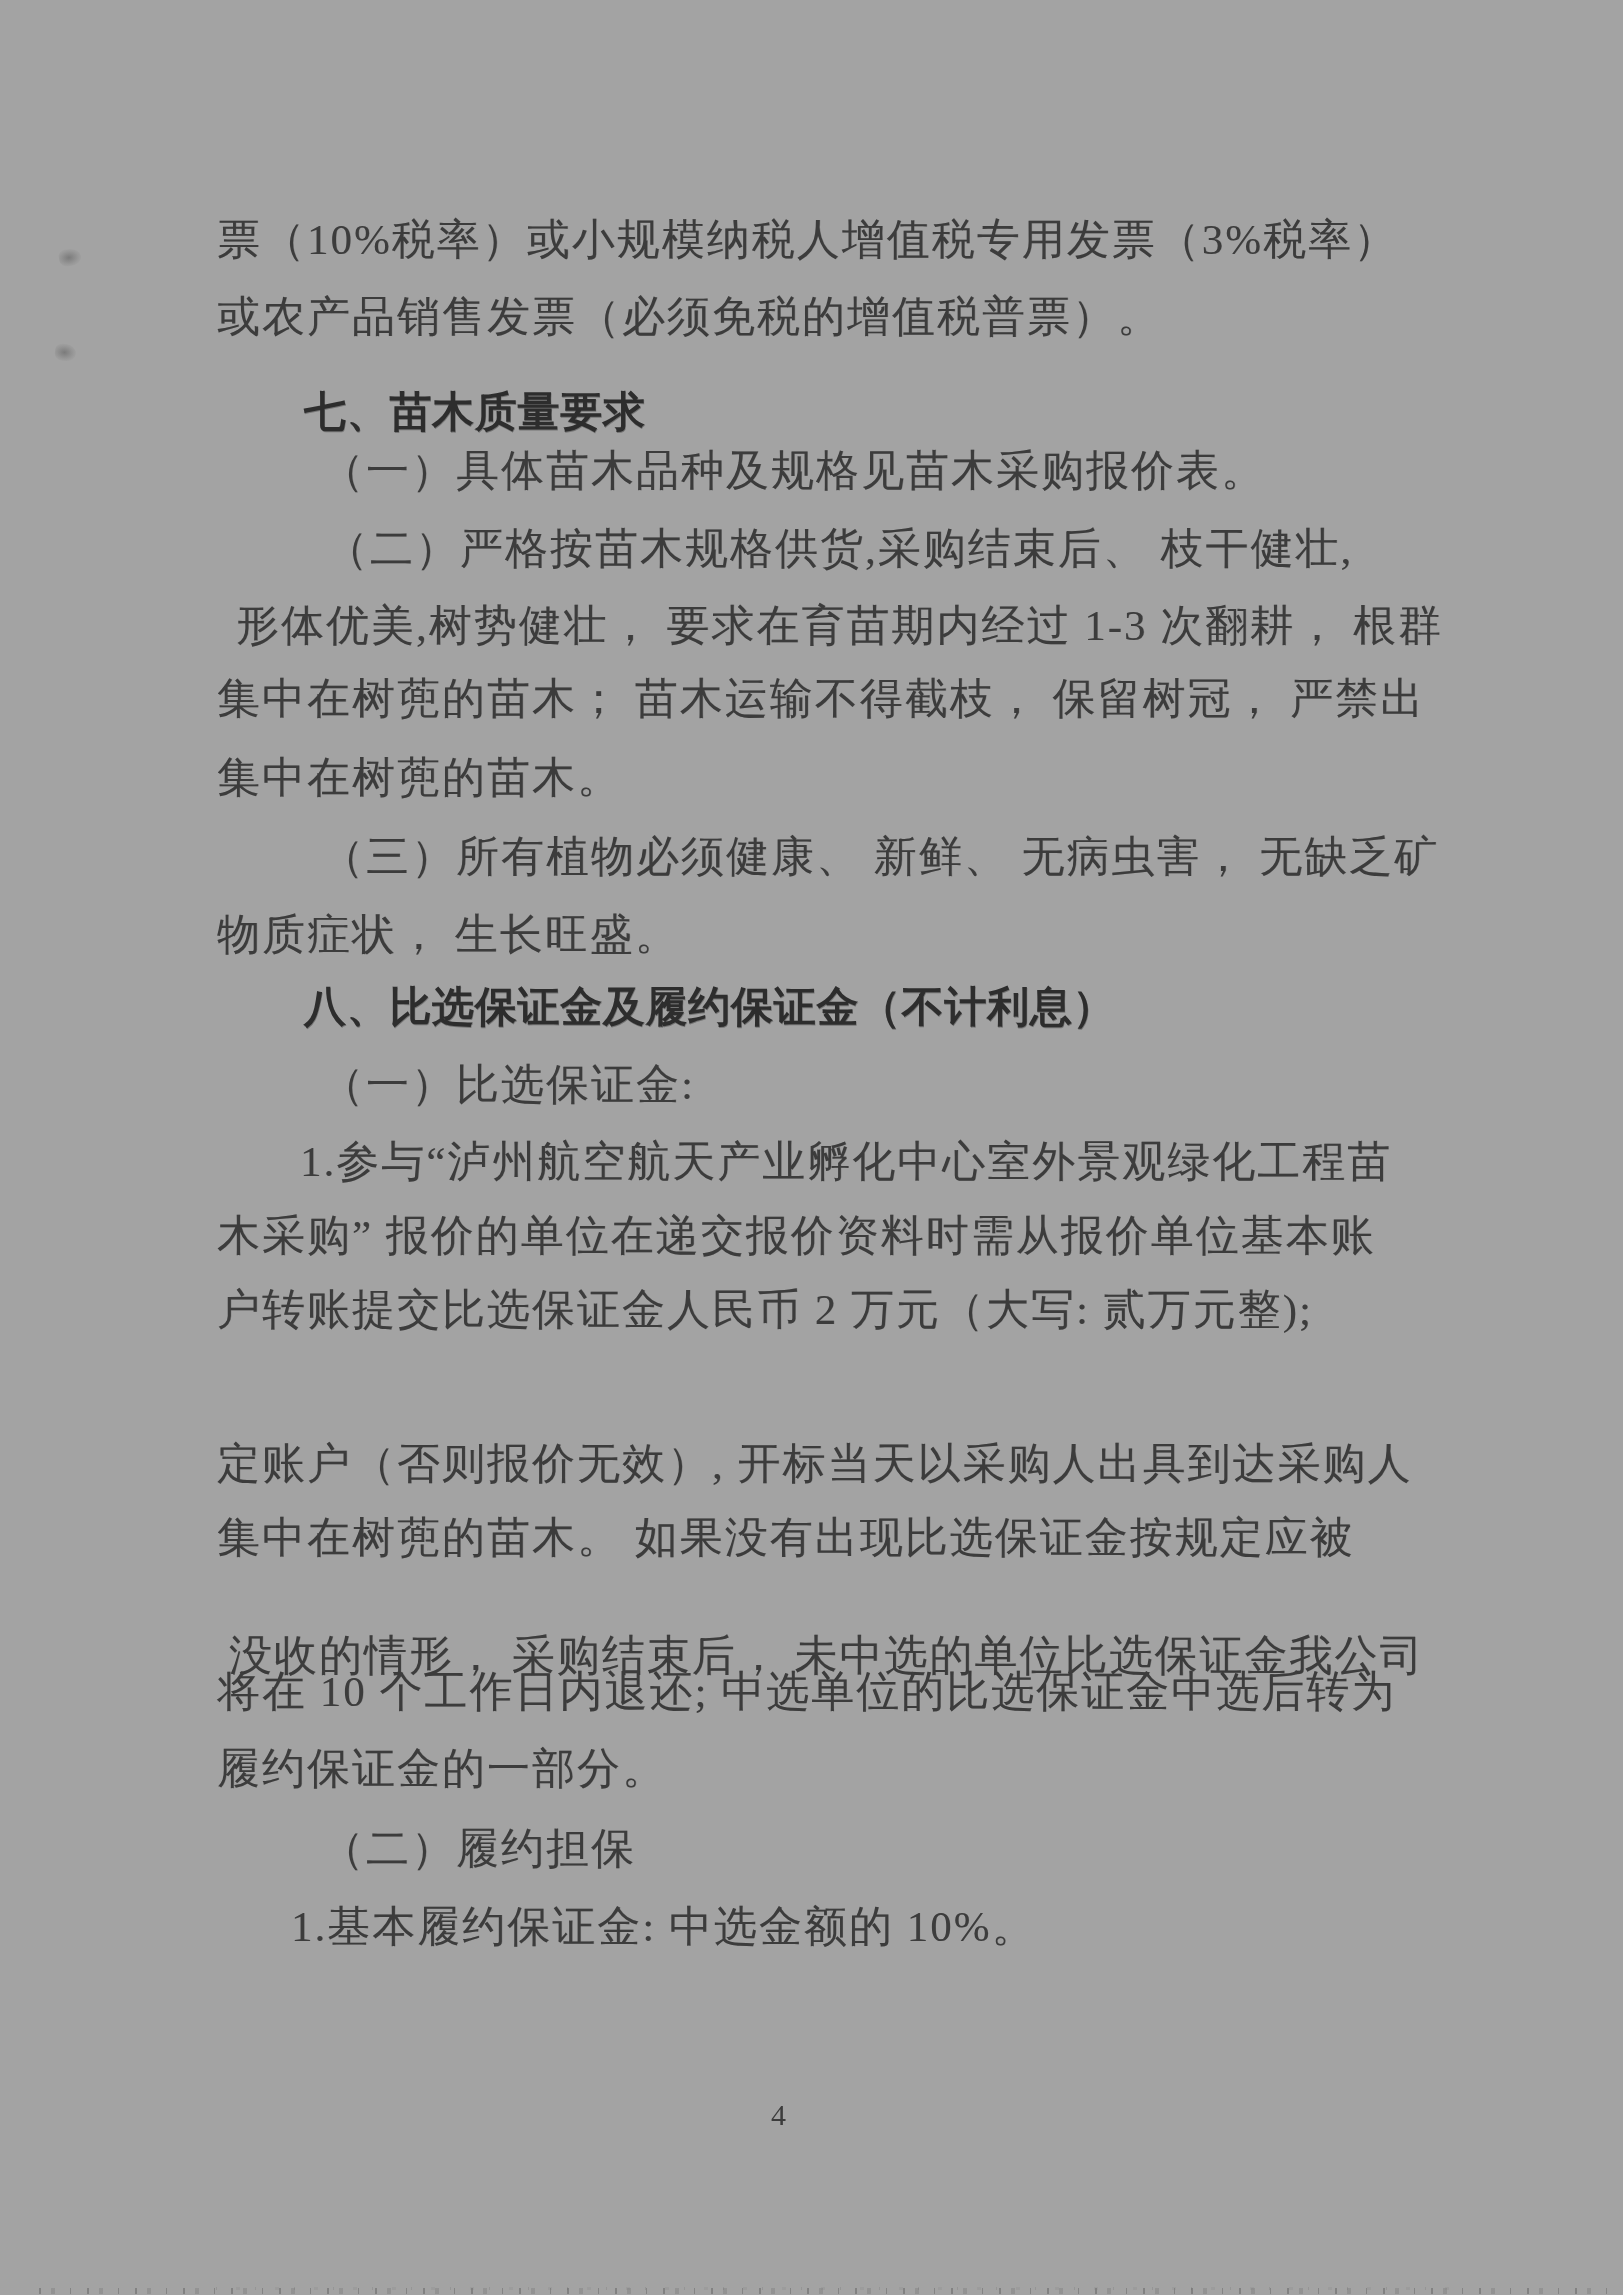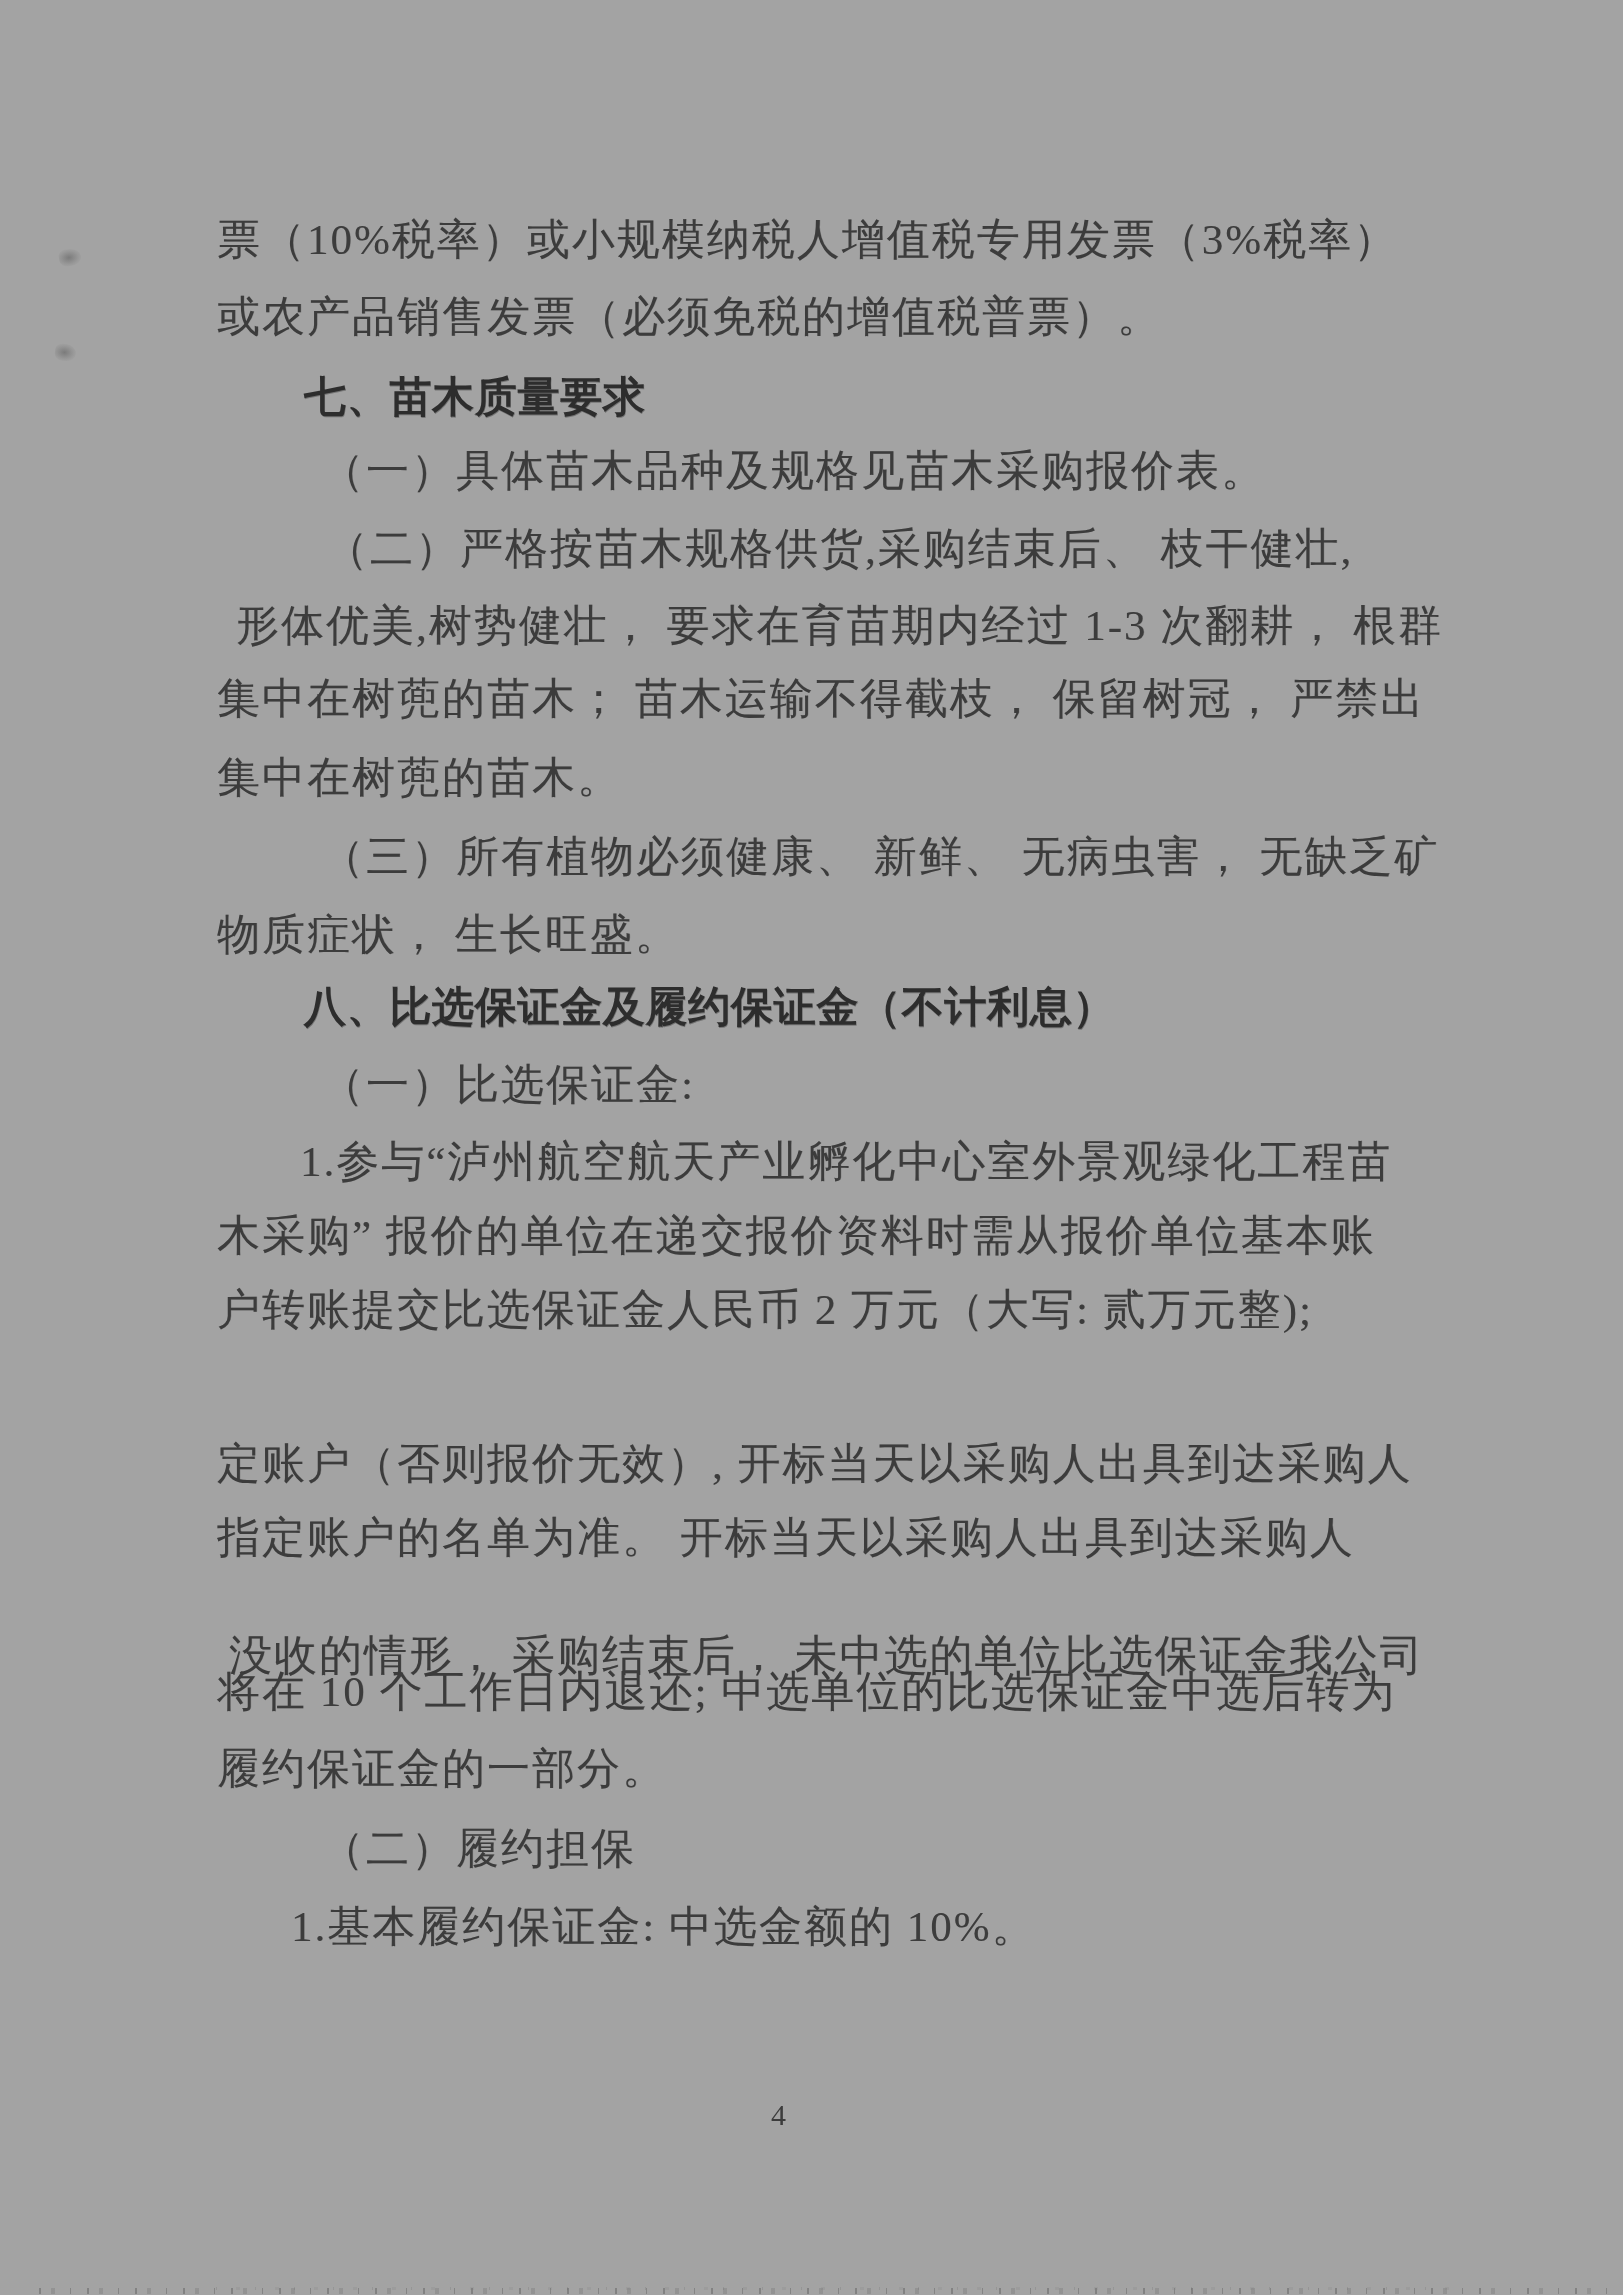--- a/index.html
+++ b/index.html
@@ -83,35 +83,35 @@
 </head>
 <body>
 
 <div class="page">
 
   <div class="smudge smudge-1"></div>
   <div class="smudge smudge-2"></div>
 
   <div class="line" style="left:217px; top:217px;">票（10%税率）或小规模纳税人增值税专用发票（3%税率）</div>
   <div class="line" style="left:217px; top:294px;">或农产品销售发票（必须免税的增值税普票）。</div>
-  <div class="line heading" style="left:304px; top:374px;text-align:right;">七、苗木质量要求</div>
+  <div class="line heading" style="left:304px; top:389px;text-align:right;">七、苗木质量要求</div>
   <div class="line" style="left:321px; top:448px;">（一）具体苗木品种及规格见苗木采购报价表。</div>
   <div class="line" style="left:325px; top:526px;">（二）严格按苗木规格供货,采购结束后、 枝干健壮,</div>
   <div class="line" style="left:217px; top:603px;margin-left:19px;">形体优美,树势健壮， 要求在育苗期内经过 1-3 次翻耕， 根群</div>
   <div class="line" style="left:217px; top:676px;">集中在树蔸的苗木； 苗木运输不得截枝， 保留树冠， 严禁出</div>
   <div class="line" style="left:217px; top:755px;">集中在树蔸的苗木。</div>
   <div class="line" style="left:321px; top:834px;">（三）所有植物必须健康、 新鲜、 无病虫害， 无缺乏矿</div>
   <div class="line" style="left:217px; top:912px;">物质症状， 生长旺盛。</div>
   <div class="line" style="left:321px; top:1062px;">（一）比选保证金:</div>
   <div class="line heading" style="left:304px; top:984px;">八、比选保证金及履约保证金（不计利息）</div>
   <div class="line" style="left:300px; top:1139px;">1.参与“泸州航空航天产业孵化中心室外景观绿化工程苗</div>
   <div class="line" style="left:217px; top:1213px;">木采购” 报价的单位在递交报价资料时需从报价单位基本账</div>
   <div class="line" style="left:217px; top:1287px;">户转账提交比选保证金人民币 2 万元（大写: 贰万元整);</div>
   <div class="line" style="left:217px; top:1441px;">定账户（否则报价无效）, 开标当天以采购人出具到达采购人</div>
-  <div class="line" style="left:217px; top:1515px;">指定账户的名单为准。 开标当天以采购人出具到达采购人</div>
+  <div class="line" style="left:217px; top:1515px;">集中在树蔸的苗木。 如果没有出现比选保证金按规定应被</div>
   <div class="line" style="left:229px; top:1593px;margin-top:40px;">没收的情形， 采购结束后， 未中选的单位比选保证金我公司</div>
   <div class="line" style="left:217px; top:1669px;">将在 10 个工作日内退还; 中选单位的比选保证金中选后转为</div>
   <div class="line" style="left:217px; top:1746px;">履约保证金的一部分。</div>
   <div class="line" style="left:321px; top:1826px;">（二）履约担保</div>
   <div class="line" style="left:291px; top:1904px;">1.基本履约保证金: 中选金额的 10%。</div>
 
   <div class="pagenum">4</div>
 
   <div class="scan-noise"></div>
   <div class="scan-noise-2"></div>

